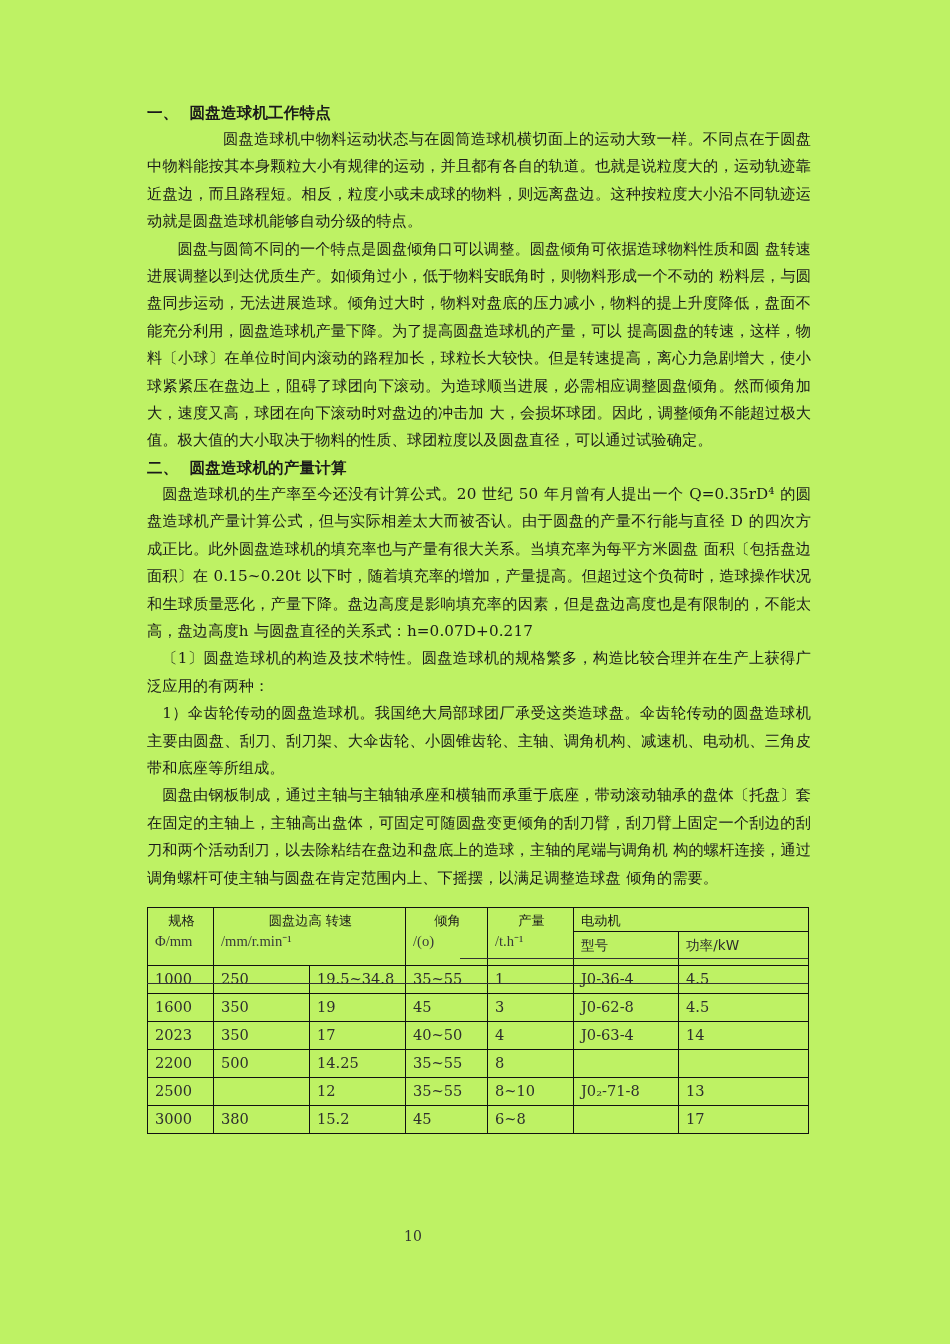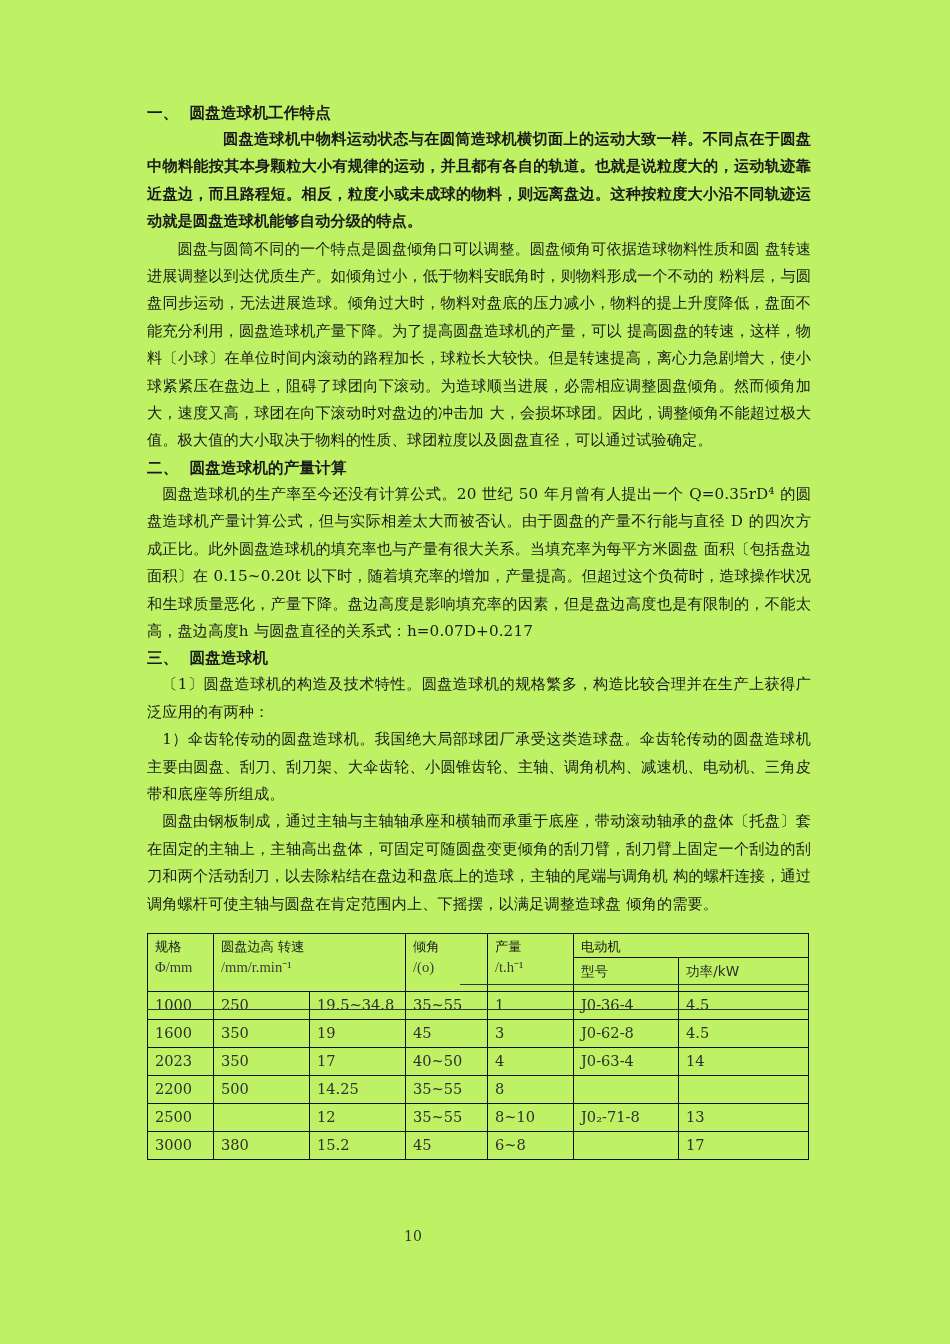--- a/index.html
+++ b/index.html
@@ -46,21 +46,21 @@
     font-size: 15.2px;
     line-height: 27.4px;
     margin: 0;
     text-align: justify;
     text-justify: inter-ideograph;
     letter-spacing: 0.1px;
     word-spacing: 0.5px;
   }
   .para.indent2 { text-indent: 2em; }
   .para.indent1 { text-indent: 1em; }
-  .para.indent5 { text-indent: 5em; font-weight: bold; }
+  .para.indent5 { text-indent: 5em; }
 
   
   .table-wrap {
     margin-top: 15px;
     position: relative;
   }
   table.spec {
     border-collapse: collapse;
     width: 661px;
     table-layout: fixed;
@@ -79,20 +79,21 @@
   }
   table.spec th.hdr {
     height: 50px;
     vertical-align: top;
   }
   .hdr-l1 {
     display: block;
     font-family: "DejaVu Sans", "Liberation Sans", sans-serif;
     font-size: 13.2px;
     line-height: 20px;
+    text-align: center;
   }
   .hdr-l2 {
     display: block;
     font-family: Liberation Serif, serif;
     font-size: 14.6px;
     line-height: 21px;
     color: #3a3a3a;
   }
   .motor-group {
     font-family: "DejaVu Sans", "Liberation Sans", sans-serif;
@@ -145,21 +146,20 @@
 <div class="page">
   <div class="content">
 
     <div class="heading">一、  圆盘造球机工作特点</div>
     <p class="para indent5">圆盘造球机中物料运动状态与在圆筒造球机横切面上的运动大致一样。不同点在于圆盘中物料能按其本身颗粒大小有规律的运动，并且都有各自的轨道。也就是说粒度大的，运动轨迹靠近盘边，而且路程短。相反，粒度小或未成球的物料，则远离盘边。这种按粒度大小沿不同轨迹运动就是圆盘造球机能够自动分级的特点。</p>
     <p class="para indent2">圆盘与圆筒不同的一个特点是圆盘倾角口可以调整。圆盘倾角可依据造球物料性质和圆 盘转速进展调整以到达优质生产。如倾角过小，低于物料安眠角时，则物料形成一个不动的 粉料层，与圆盘同步运动，无法进展造球。倾角过大时，物料对盘底的压力减小，物料的提上升度降低，盘面不能充分利用，圆盘造球机产量下降。为了提高圆盘造球机的产量，可以 提高圆盘的转速，这样，物料〔小球〕在单位时间内滚动的路程加长，球粒长大较快。但是转速提高，离心力急剧增大，使小球紧紧压在盘边上，阻碍了球团向下滚动。为造球顺当进展，必需相应调整圆盘倾角。然而倾角加大，速度又高，球团在向下滚动时对盘边的冲击加 大，会损坏球团。因此，调整倾角不能超过极大值。极大值的大小取决于物料的性质、球团粒度以及圆盘直径，可以通过试验确定。</p>
 
     <div class="heading">二、  圆盘造球机的产量计算</div>
     <p class="para indent1">圆盘造球机的生产率至今还没有计算公式。20 世纪 50 年月曾有人提出一个 Q=0.35rD⁴  的圆盘造球机产量计算公式，但与实际相差太大而被否认。由于圆盘的产量不行能与直径    D 的四次方成正比。此外圆盘造球机的填充率也与产量有很大关系。当填充率为每平方米圆盘 面积〔包括盘边面积〕在 0.15~0.20t 以下时，随着填充率的增加，产量提高。但超过这个负荷时，造球操作状况和生球质量恶化，产量下降。盘边高度是影响填充率的因素，但是盘边高度也是有限制的，不能太高，盘边高度h 与圆盘直径的关系式：h=0.07D+0.217</p>
 
-    <div class="heading">三、  圆盘造球机</div>
     <p class="para indent1">〔1〕圆盘造球机的构造及技术特性。圆盘造球机的规格繁多，构造比较合理并在生产上获得广泛应用的有两种：</p>
     <p class="para indent1">1）伞齿轮传动的圆盘造球机。我国绝大局部球团厂承受这类造球盘。伞齿轮传动的圆盘造球机主要由圆盘、刮刀、刮刀架、大伞齿轮、小圆锥齿轮、主轴、调角机构、减速机、电动机、三角皮带和底座等所组成。</p>
     <p class="para indent1">圆盘由钢板制成，通过主轴与主轴轴承座和横轴而承重于底座，带动滚动轴承的盘体〔托盘〕套在固定的主轴上，主轴高出盘体，可固定可随圆盘变更倾角的刮刀臂，刮刀臂上固定一个刮边的刮刀和两个活动刮刀，以去除粘结在盘边和盘底上的造球，主轴的尾端与调角机 构的螺杆连接，通过调角螺杆可使主轴与圆盘在肯定范围内上、下摇摆，以满足调整造球盘 倾角的需要。</p>
 
     <div class="table-wrap">
       <table class="spec">
         <colgroup>
           <col class="c1">
             <col class="c2">
             <col class="c3">

